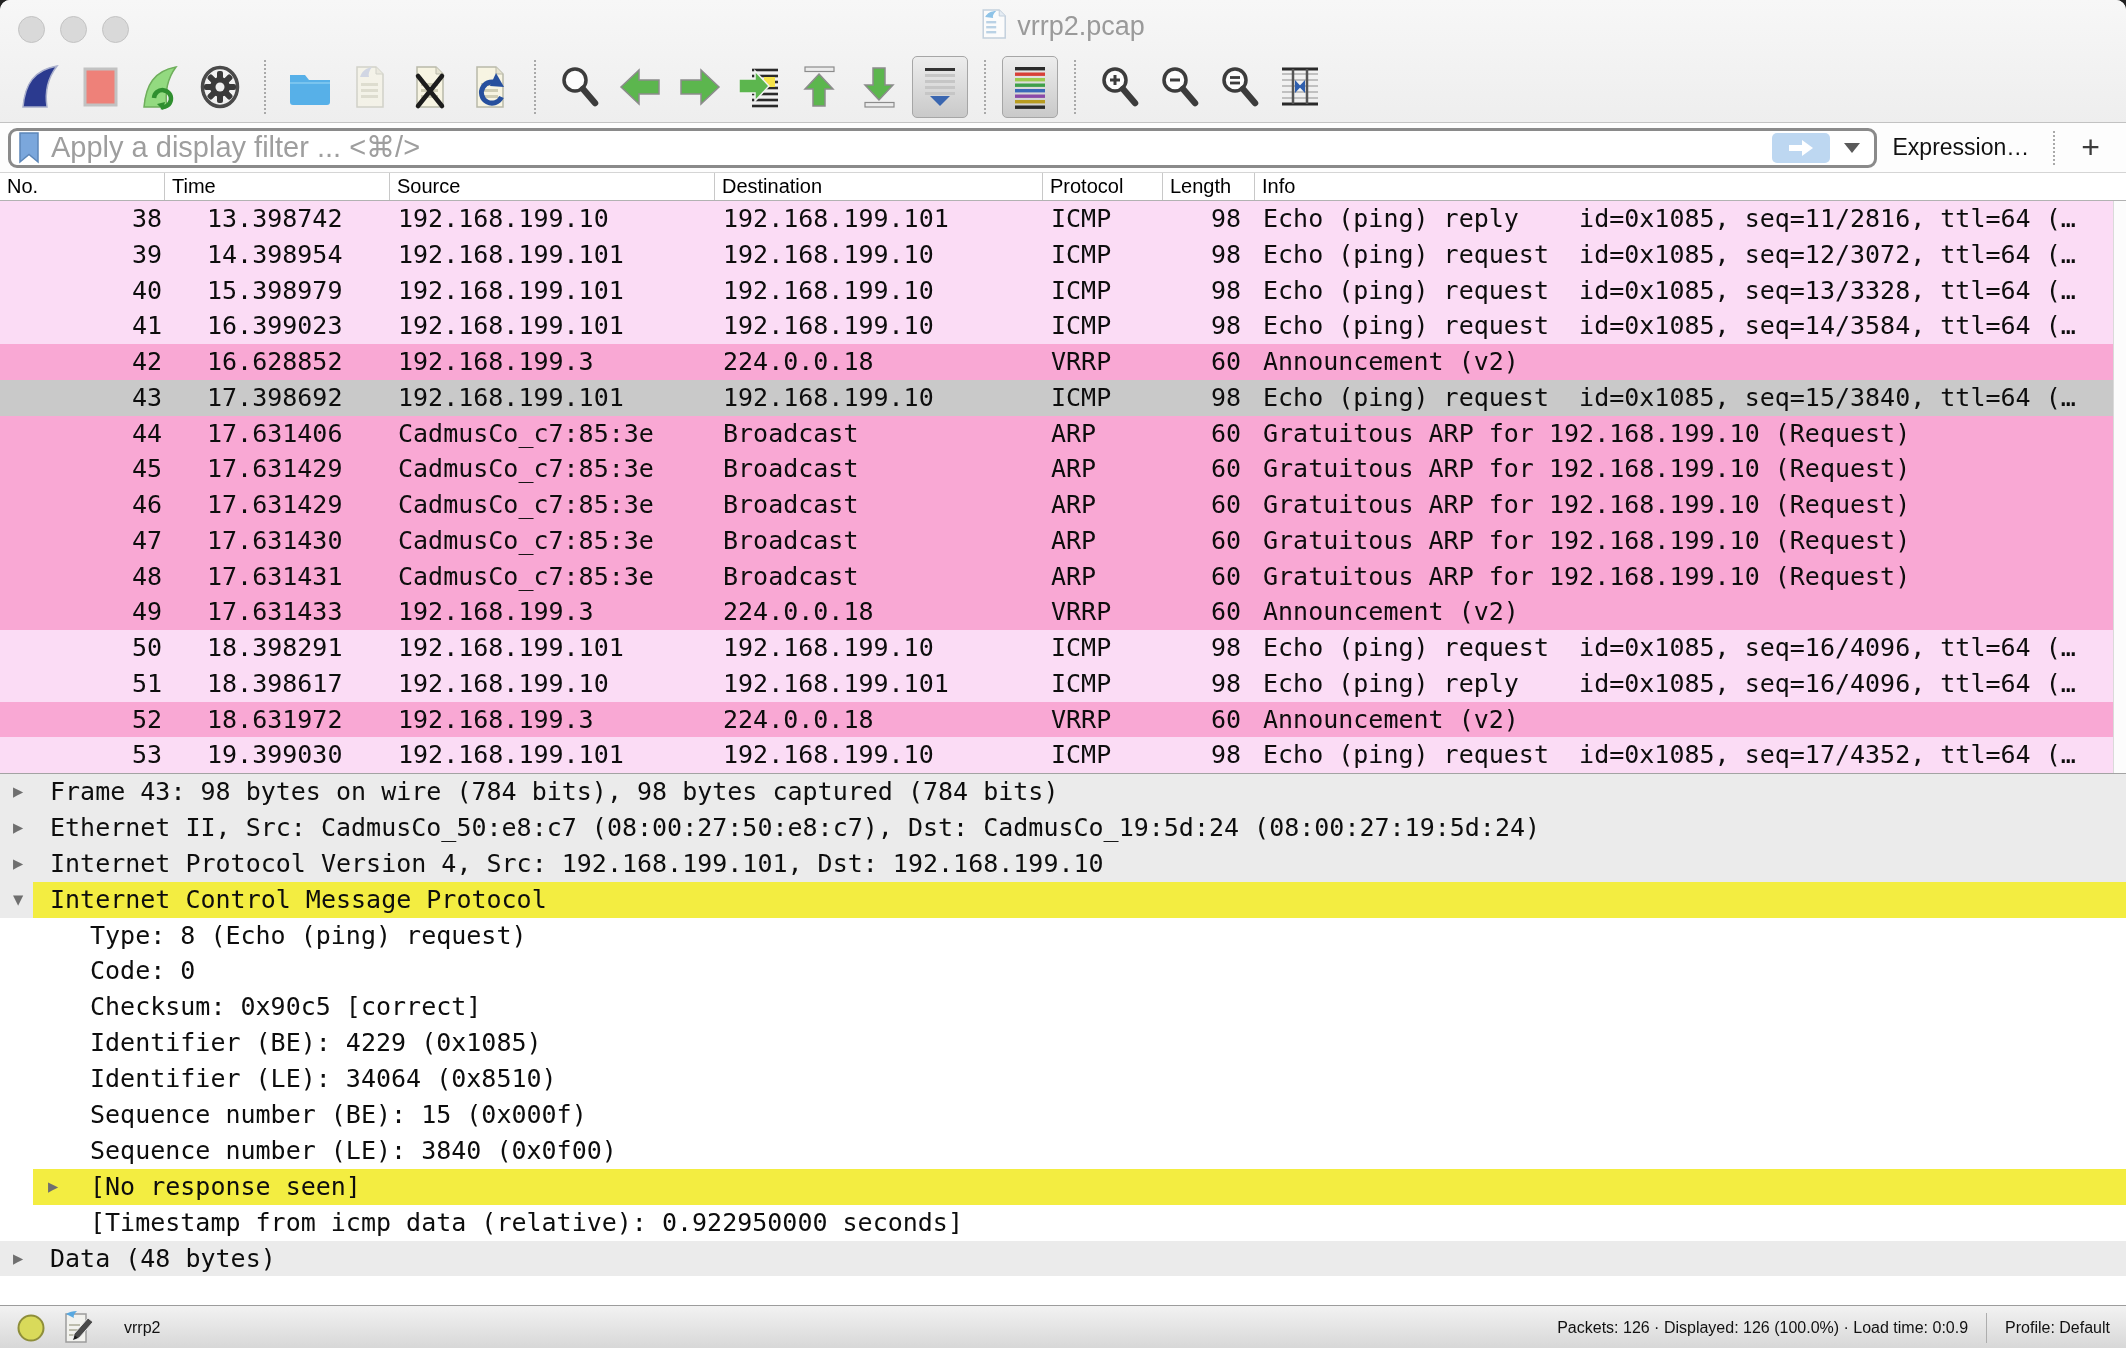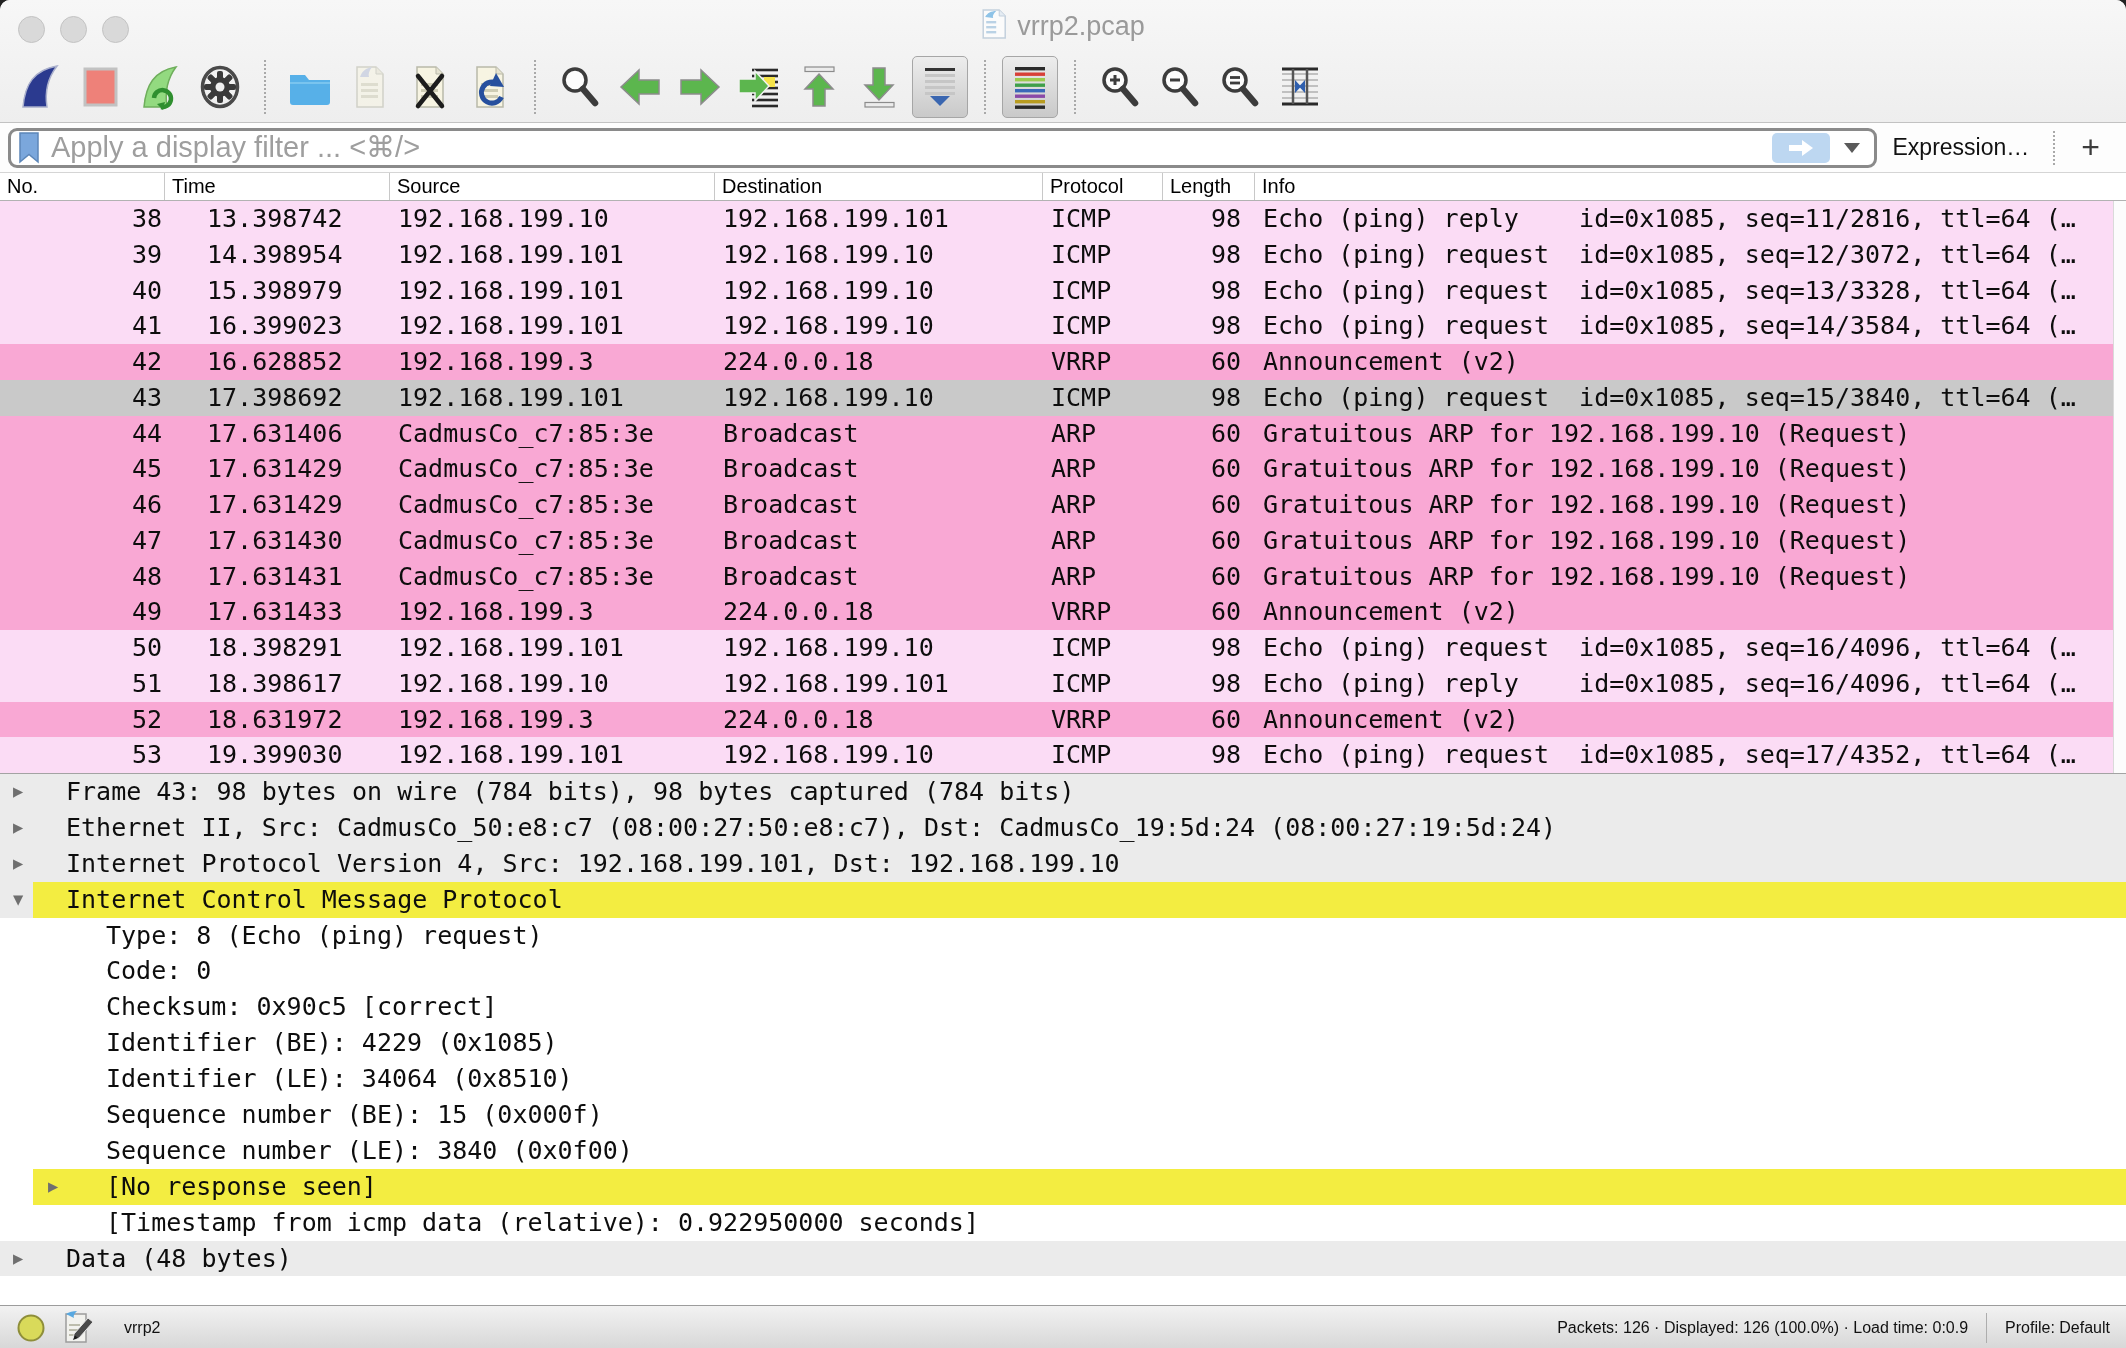--- a/index.html
+++ b/index.html
@@ -61,21 +61,21 @@
   .details{position:relative;height:532px;overflow:hidden;background:#fff;
            border-top:1px solid #a3a3a3;}
   .drow{position:relative;height:35.9px;font-family:"DejaVu Sans Mono",monospace;
         font-size:25px;line-height:35.9px;color:#0d0d0d;}
   .dgray{background:#ebebeb;}
   .dwhite{background:#fff;}
   .dhl{position:absolute;left:33px;right:0;top:0;bottom:0;background:#f3ed41;}
   .tri{position:absolute;top:0;font-size:17px;color:#6f6f6f;z-index:1;line-height:35.9px;}
   .tri.d0{left:13px;}
   .tri.d1{left:48px;}
-  .dtext{position:relative;z-index:1;white-space:pre;display:inline-block;margin-left:16px;}
+  .dtext{position:relative;z-index:1;white-space:pre;display:inline-block;}
   .ind0{padding-left:50px;}
   .ind1{padding-left:90px;}
   
   .statusbar{height:44px;display:flex;align-items:center;
              background:linear-gradient(#f2f2f2,#d7d7d7);border-top:1px solid #9c9c9c;
              font-size:16px;color:#111;}
   .sb-left{display:flex;align-items:center;gap:16px;padding-left:16px;}
   .sb-name{margin-left:14px;}
   .sb-right{margin-left:auto;display:flex;align-items:center;padding-right:16px;gap:0;}
   .ssep{width:1px;height:30px;background:#adadad;margin:0 18px;}

